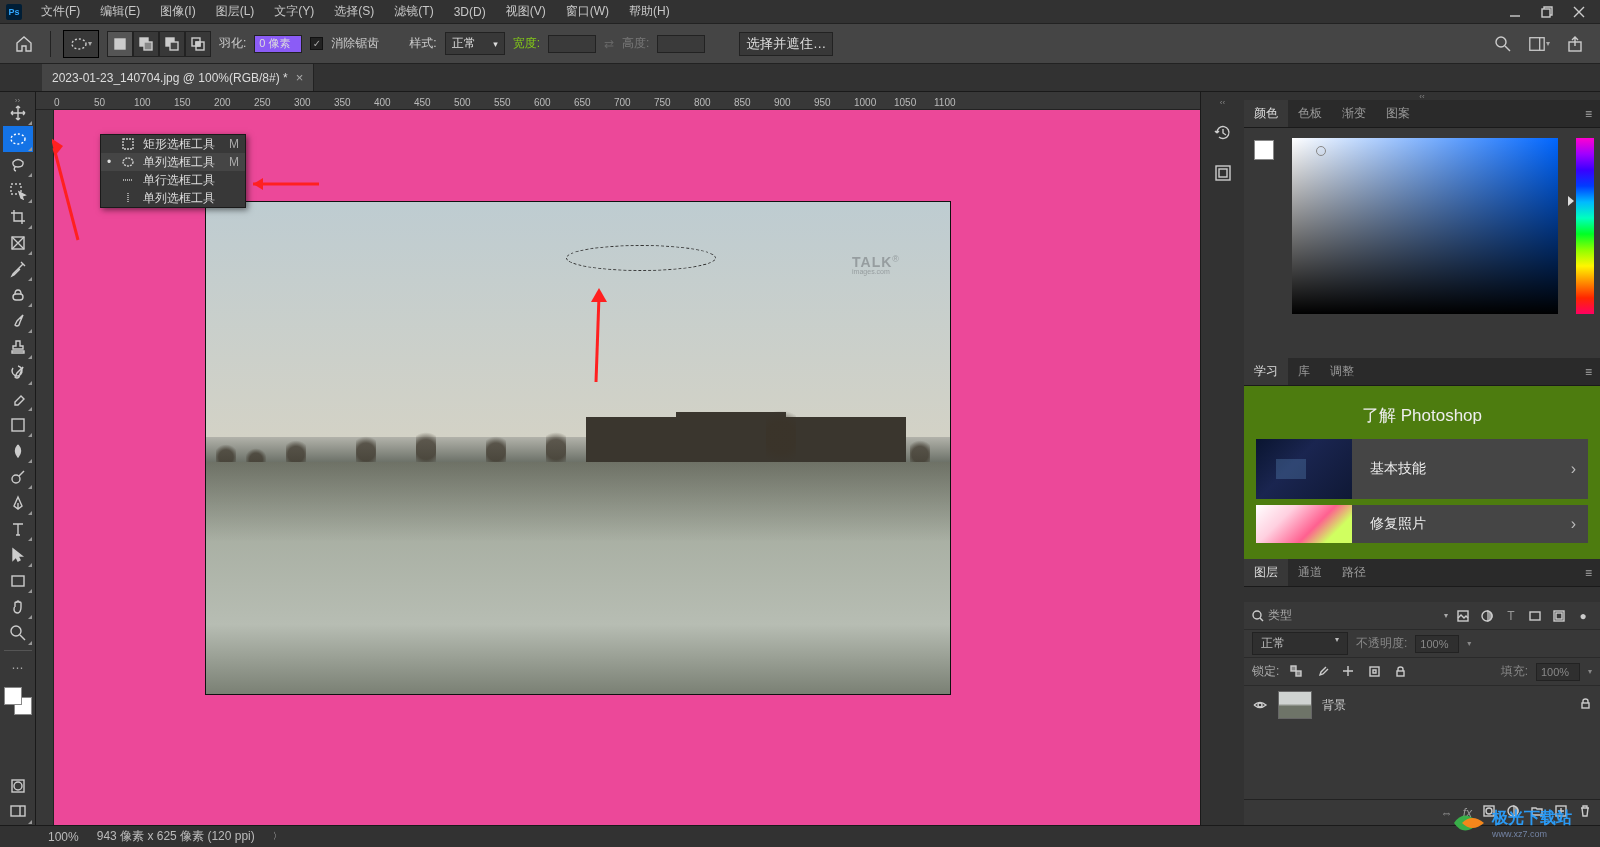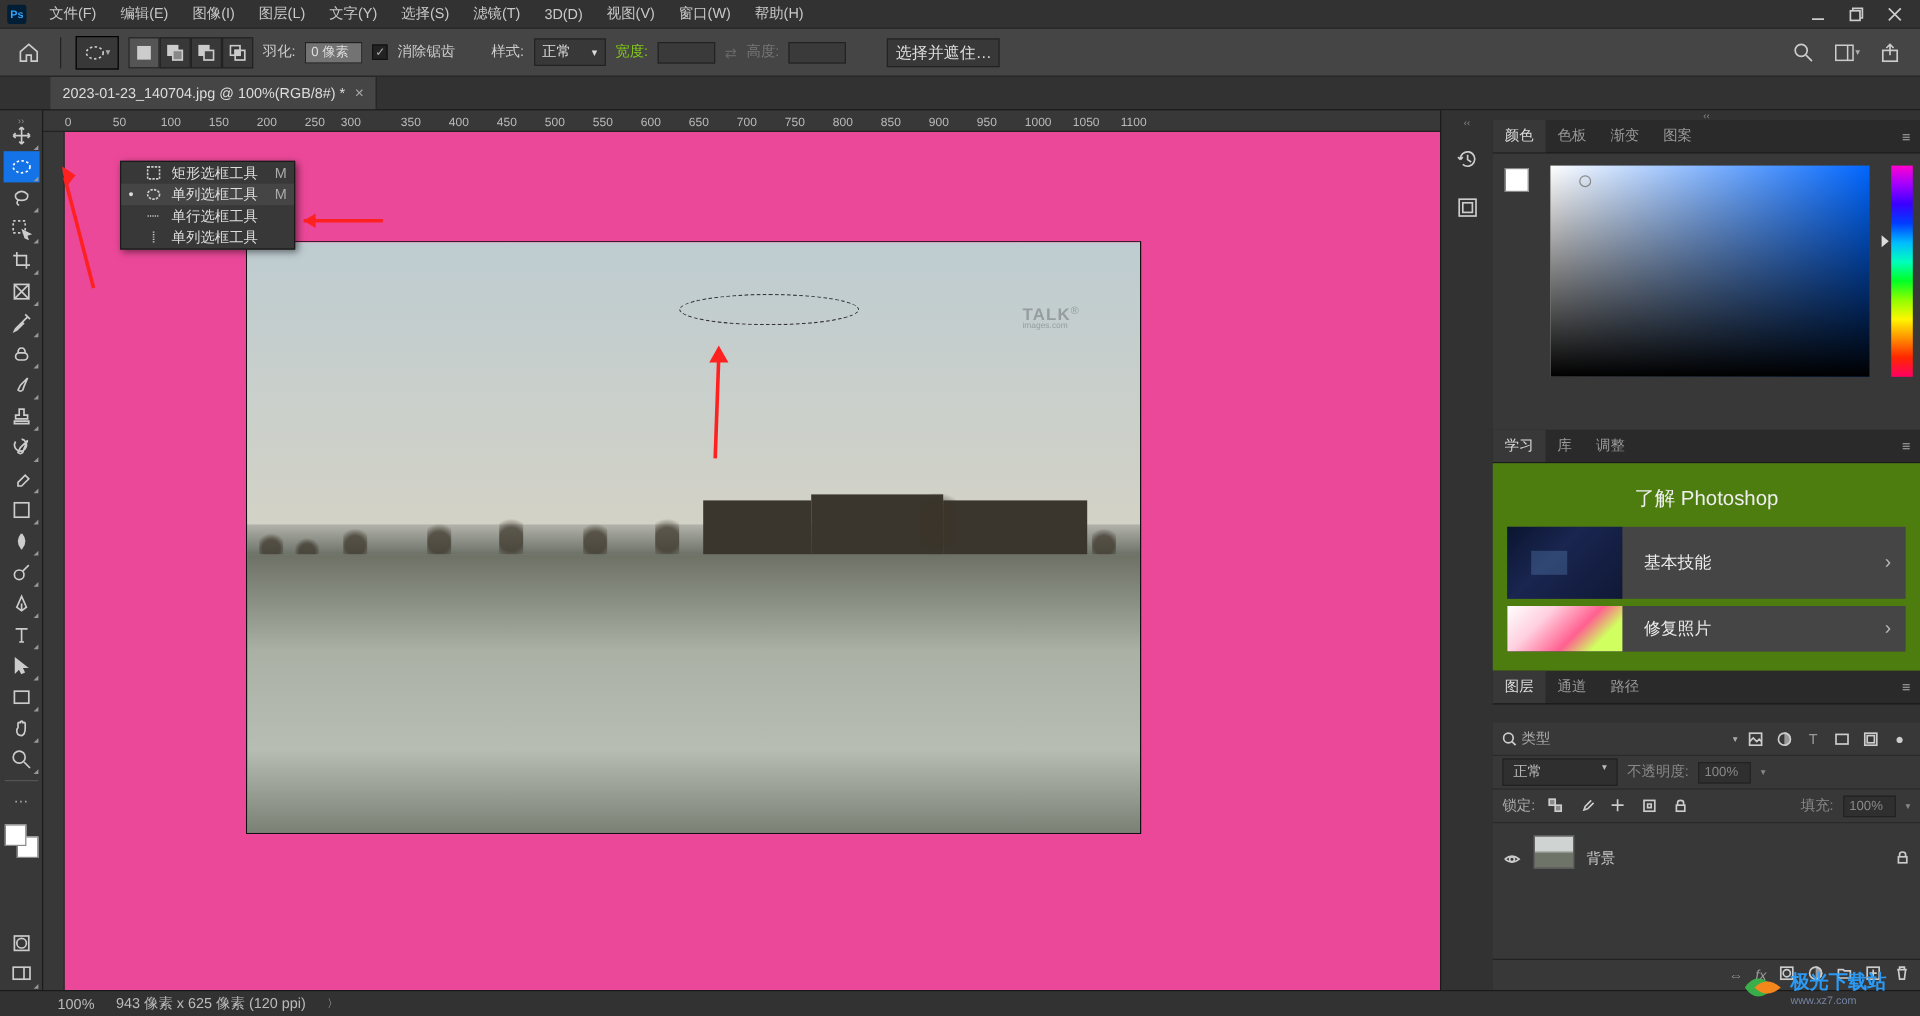--- a/index.html
+++ b/index.html
@@ -14,21 +14,21 @@
   .win-btn svg { width: 14px; height: 14px; }
 
   
   .options-bar { height: 40px; background: #454545; display: flex; align-items: center; padding-left: 10px; gap: 8px; border-bottom: 1px solid #222; position:relative; }
   .home-btn { width: 28px; height: 28px; display: flex; align-items: center; justify-content: center; }
   .tool-icon-box { width: 36px; height: 28px; display: flex; align-items: center; justify-content: center; border: 1px solid #000; background: #383838; }
   .mode-btns { display: flex; gap: 0; }
   .mode-btn { width: 26px; height: 26px; display: flex; align-items:center; justify-content:center; border: 1px solid #222; background:#383838; }
   .mode-btn.active { background: #555; }
   .opt-label { color: #ccc; font-size: 12px; }
-  .opt-input { width: 48px; background:#737373; border:1px solid #222; color:#ddd; padding:2px 4px; font-size:11px; }
+  .opt-input { width: 48px; background:#8b5cf6; border:1px solid #222; color:#ddd; padding:2px 4px; font-size:11px; }
   .opt-input.disabled { background: #3a3a3a; color: #777; }
   .opt-checkbox { width:13px;height:13px; background:#222;border:1px solid #111; display:inline-flex;align-items:center;justify-content:center; }
   .opt-checkbox.checked::after { content:"✓"; color:#aaa; font-size:10px; }
   .opt-select { background:#383838; border:1px solid #222; color:#ddd; padding:2px 6px; min-width:60px; display:inline-flex; align-items:center; gap:6px; }
   .opt-right { margin-left:auto; display:flex; gap:14px; padding-right:14px; }
   .opt-right .ic { width:22px; height:22px; display:flex;align-items:center;justify-content:center; }
 
   
   .doc-tabs { height: 28px; background: #323232; display: flex; align-items: stretch; padding-left: 42px; border-bottom: 1px solid #1a1a1a; }
   .doc-tab { display:flex; align-items:center; gap:8px; padding:0 10px; background:#454545; border-right:1px solid #222; color:#ddd; }
@@ -105,21 +105,21 @@
   .tut-arrow { color:#bbb; font-size:16px; }
 
   .layers-panel { flex:1; background:#383838; min-height:0; display:flex; flex-direction:column;margin-top:15px; }
   .layer-filter { height:28px; display:flex; align-items:center; padding:0 8px; gap:6px; border-bottom:1px solid #2a2a2a; }
   .layer-filter .srch { flex:1; display:flex;align-items:center;gap:4px; color:#aaa; }
   .lf-ic { width:18px;height:18px;display:flex;align-items:center;justify-content:center;color:#999; }
   .layer-blend { height:28px; display:flex; align-items:center; padding:0 8px; gap:8px; border-bottom:1px solid #2a2a2a; }
   .blend-sel { background:#2f2f2f; border:1px solid #222; color:#bbb; padding:2px 8px; width:96px; }
   .pct-box { background:#2f2f2f; border:1px solid #222; color:#888; padding:2px 4px; width:44px; font-size:11px; }
   .layer-lock { height:28px; display:flex; align-items:center; padding:0 8px; gap:8px; border-bottom:1px solid #2a2a2a; color:#aaa; }
-  .layer-row { height:38px; display:flex; align-items:flex-end; padding:0 8px; gap:10px; }
+  .layer-row { height:38px; display:flex; align-items:center; padding:0 8px; gap:10px; }
   .eye { width:16px;height:16px; }
   .layer-thumb { width:34px; height:28px; border:1px solid #666; background:linear-gradient(to bottom,#cfd3d1 0%,#cfd3d1 45%,#6e7468 55%,#6e7468 100%); }
   .lock-ic { margin-left:auto; }
 
   .layer-footer { margin-top:auto; height:26px; border-top:1px solid #222; display:flex;align-items:center; justify-content:flex-end; gap:10px; padding:0 8px; color:#999; }
 
   
   .status { position:absolute; bottom:0; left:0; right:0; height:22px; background:#323232; border-top:1px solid #1a1a1a; display:flex;align-items:center; padding-left:48px; gap:18px; color:#bbb; font-size:12px; }
 
   svg { stroke:#ccc; fill:none; stroke-width:1.4; }
@@ -410,21 +410,21 @@
   </div>
 
   <div class="canvas-wrap">
     <div class="ruler-h">
       <span class="rtick" style="left:18px">0</span>
       <span class="rtick" style="left:58px">50</span>
       <span class="rtick" style="left:98px">100</span>
       <span class="rtick" style="left:138px">150</span>
       <span class="rtick" style="left:178px">200</span>
       <span class="rtick" style="left:218px">250</span>
-      <span class="rtick" style="left:248px">300</span>
+      <span class="rtick" style="left:258px">300</span>
       <span class="rtick" style="left:298px">350</span>
       <span class="rtick" style="left:338px">400</span>
       <span class="rtick" style="left:378px">450</span>
       <span class="rtick" style="left:418px">500</span>
       <span class="rtick" style="left:458px">550</span>
       <span class="rtick" style="left:498px">600</span>
       <span class="rtick" style="left:538px">650</span>
       <span class="rtick" style="left:578px">700</span>
       <span class="rtick" style="left:618px">750</span>
       <span class="rtick" style="left:658px">800</span>

